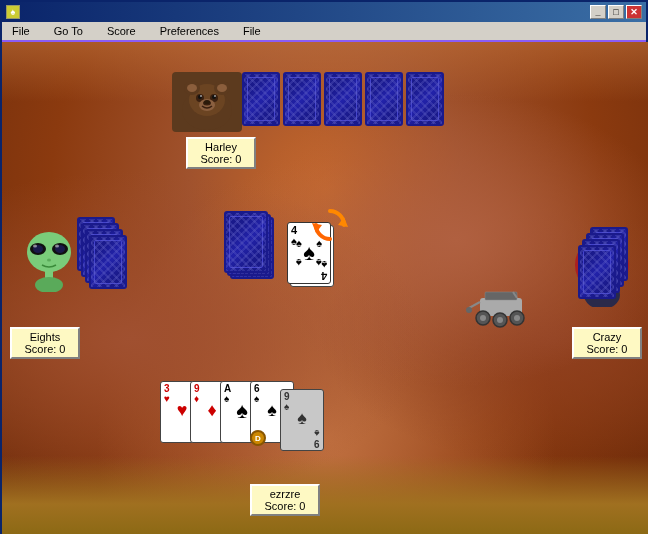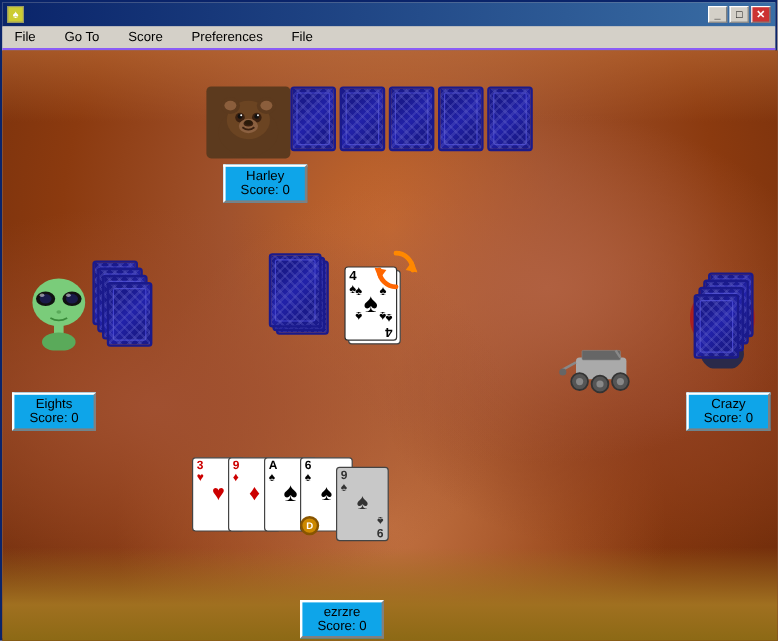--- a/index.html
+++ b/index.html
@@ -69,21 +69,21 @@
       background:
         radial-gradient(ellipse at 20% 60%, #a05030 0%, transparent 40%),
         radial-gradient(ellipse at 70% 40%, #b06040 0%, transparent 35%),
         radial-gradient(ellipse at 85% 60%, #904020 0%, transparent 30%),
         radial-gradient(ellipse at 50% 80%, #c07040 0%, transparent 50%);
     }
 
     
     .player-box {
       position: absolute;
-      background: #0ea5e9;
+      background: #fef9c3;
       border: 2px solid #808080;
       border-top-color: #ffffff;
       border-left-color: #ffffff;
       padding: 2px 6px;
       text-align: center;
       font-size: 11px;
       min-width: 70px;
     }
     .card-back {
       position: absolute;
@@ -492,19 +492,19 @@
         <span style="position:absolute;top:2px;left:3px;font-size:10px;font-weight:bold;color:#333;line-height:1;">9<br>♠</span>
         <span style="position:absolute;bottom:2px;right:3px;font-size:10px;font-weight:bold;color:#333;line-height:1;transform:rotate(180deg);display:inline-block;">9<br>♠</span>
         <div style="position:absolute;top:50%;left:50%;transform:translate(-50%,-55%);font-size:18px;color:#333;">♠</div>
       </div>
     </div>
 
     <div class="dealer-btn" style="bottom:90px;left:248px;">
       <span>D</span>
     </div>
 
-    <div class="player-box" style="bottom:4px;left:248px;">
+    <div class="player-box" style="bottom:20px;left:248px;">
       <div>ezrzre</div>
       <div>Score: 0</div>
     </div>
 
   </div>
 </div>
 
 </body></html>

